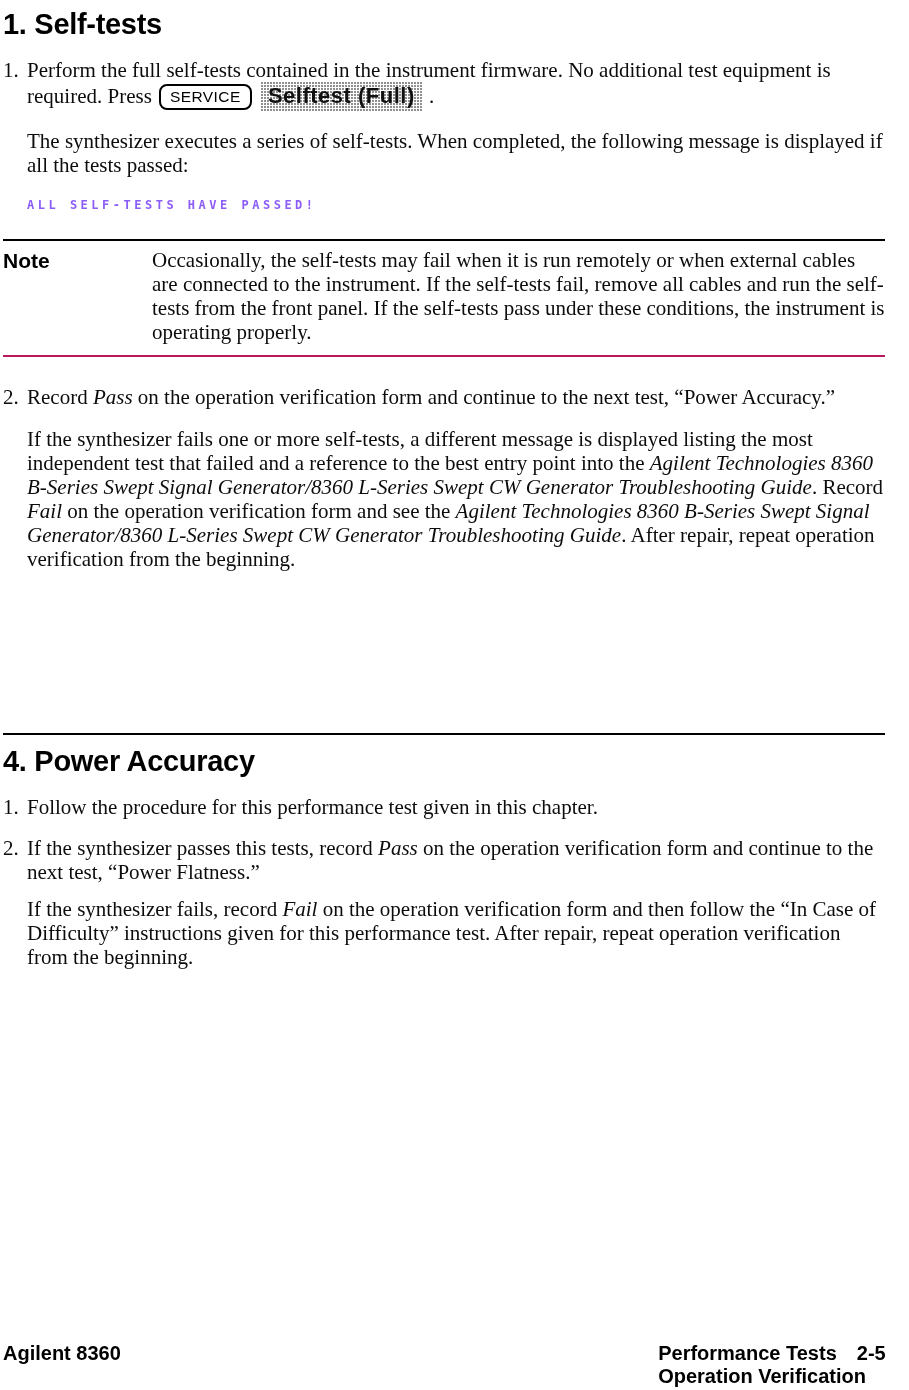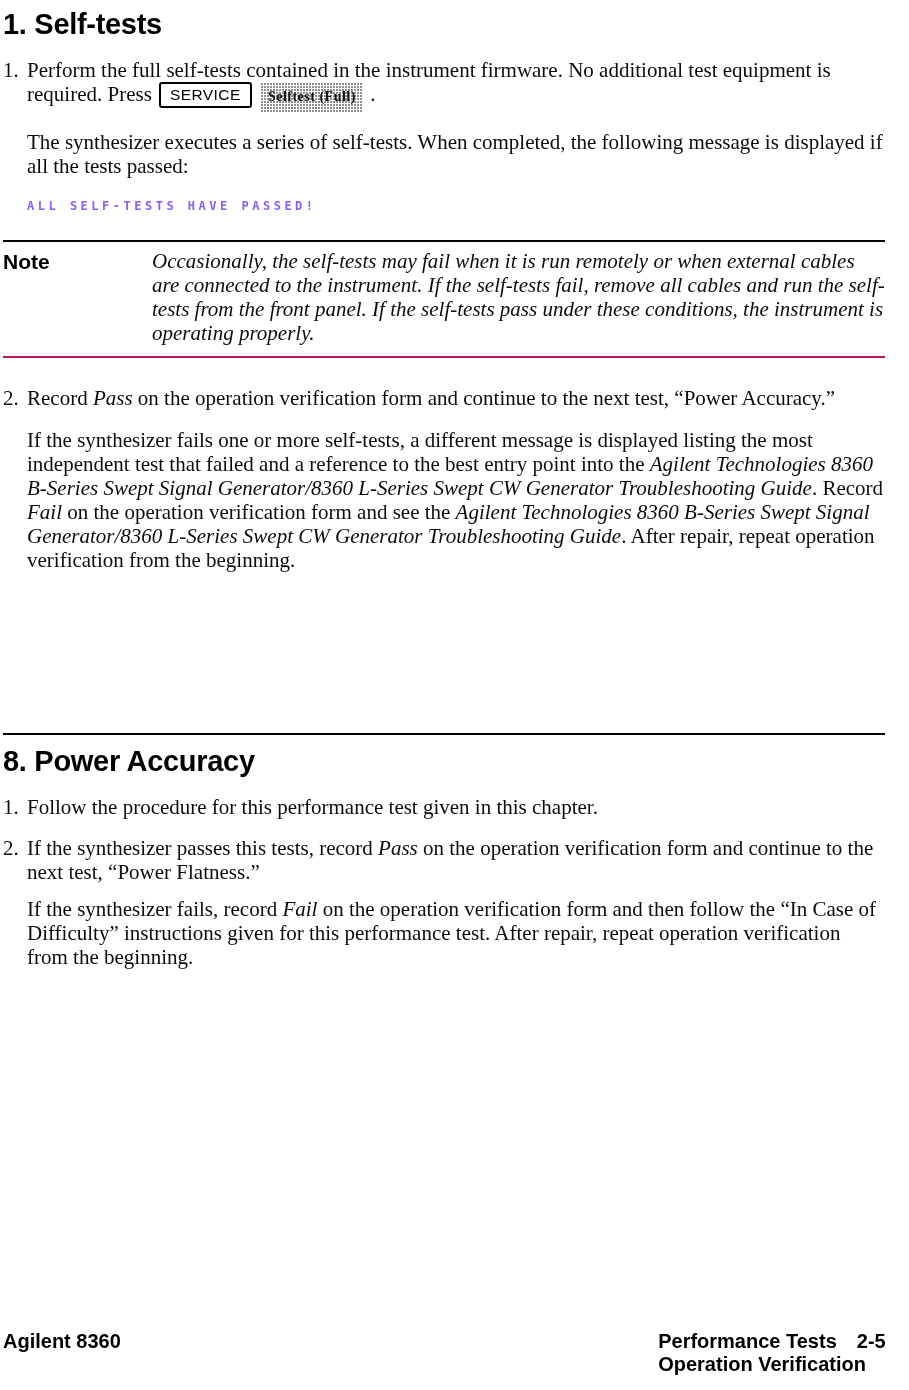--- a/index.html
+++ b/index.html
@@ -58,44 +58,44 @@
   .note-label {
     flex: 0 0 149px;
     font-family: "Liberation Sans", sans-serif;
     font-weight: bold;
     font-size: 21px;
     line-height: 24px;
     padding-top: 1px;
     color: #000;
   }
   .note-content { flex: 1; }
-  .note-content .np { margin: 0; font-style: italic; }
+  .note-content .np { margin: 0; }
   .note-content .np + .np { margin-top: 16px; }
 
   .it { font-style: italic; }
 
   .service-key {
     display: inline-block;
     font-family: "Liberation Sans", sans-serif;
     font-size: 15.5px;
     line-height: 19px;
     letter-spacing: 0.4px;
     border: 2px solid #000;
-    border-radius: 3px;
+    border-radius: 8px;
     padding: 1px 9px 2px 9px;
     vertical-align: 1px;
     margin: 0 2px;
     color: #000;
   }
 
   .softkey {
     display: inline-block;
-    font-family: Liberation Serif, serif;
+    font-family: Liberation Sans, sans-serif;
     font-weight: bold;
-    font-size: 14px;
+    font-size: 22px;
     line-height: 22px;
     letter-spacing: 0.5px;
     padding: 3px 7px 4px 7px;
     margin: 0 2px;
     color: #111;
     background-image: radial-gradient(circle at 1px 1px, #8f8f8f 0.9px, rgba(0,0,0,0) 1.1px);
     background-size: 3px 3px;
   }
 
   .section2 {
@@ -107,21 +107,21 @@
     padding-top: 10px;
   }
   .s2-step1 { margin-top: 18px; }
   .s2-step2 { margin-top: 17px; }
   .s2-para { margin: 13px 0 0 24px; }
 
   .footer {
     position: absolute;
     left: 3px;
     right: 2px;
-    bottom: 14px;
+    bottom: 2px;
     display: flex;
     justify-content: space-between;
     align-items: flex-start;
     font-family: "Liberation Sans", sans-serif;
     font-weight: bold;
     font-size: 20px;
     line-height: 23px;
     color: #000;
   }
   .footer-right { }
@@ -152,21 +152,21 @@
   </div>
 
   <div class="step mt-step2">
     <span class="marker">2.</span>
     <div class="step-body"><span>Record </span><span class="it">Pass</span><span> on the operation verification form and continue to the next test, “Power Accuracy.”</span></div>
   </div>
 
   <p class="para-indent"><span>If the synthesizer fails one or more self-tests, a different message is displayed listing the most independent test that failed and a reference to the best entry point into the </span><span class="it">Agilent Technologies 8360 B-Series Swept Signal Generator/8360 L-Series Swept CW Generator Troubleshooting Guide</span><span>. Record </span><span class="it">Fail</span><span> on the operation verification form and see the </span><span class="it">Agilent Technologies 8360 B-Series Swept Signal Generator/8360 L-Series Swept CW Generator Troubleshooting Guide</span><span>. After repair, repeat operation verification from the beginning.</span></p>
 
   <div class="section2">
-    <h1 class="heading">8. Power Accuracy</h1>
+    <h1 class="heading">4. Power Accuracy</h1>
 
     <div class="step s2-step1">
       <span class="marker">1.</span>
       <div class="step-body">Follow the procedure for this performance test given in this chapter.</div>
     </div>
 
     <div class="step s2-step2">
       <span class="marker">2.</span>
       <div class="step-body"><span>If the synthesizer passes this tests, record </span><span class="it">Pass</span><span> on the operation verification form and continue to the next test, “Power Flatness.”</span></div>
     </div>

